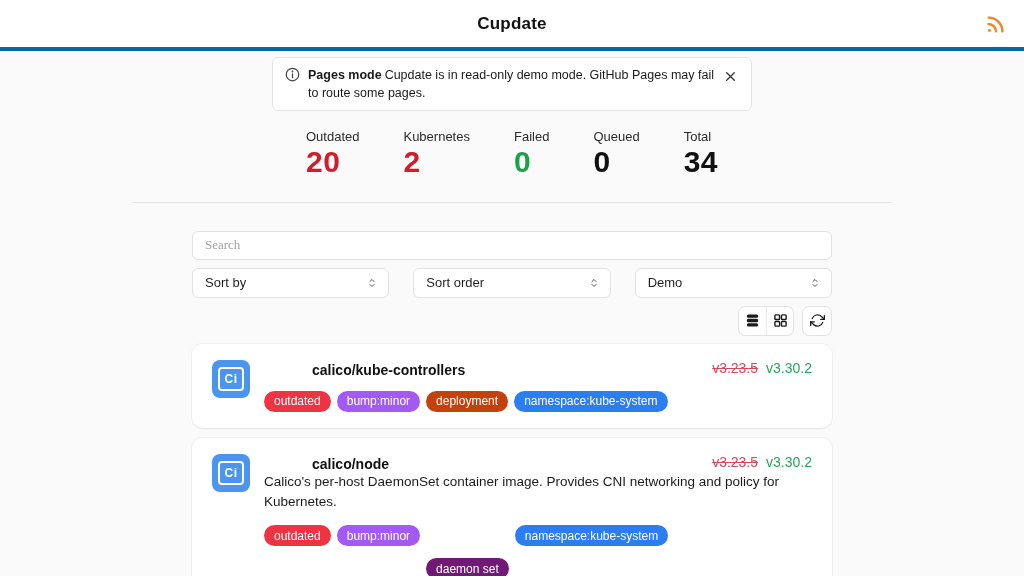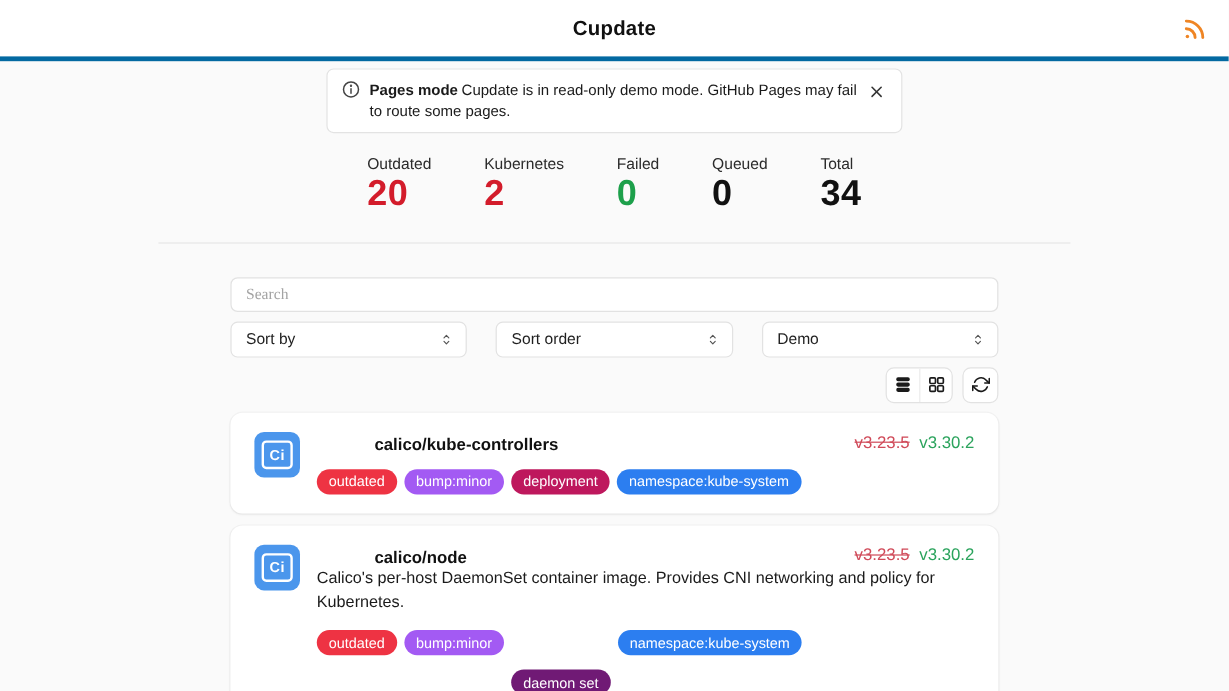--- a/index.html
+++ b/index.html
@@ -212,21 +212,21 @@
       <div class="card-top">
         <div class="card-title">calico/kube-controllers</div>
         <div class="versions">
           <span class="version-old" style="color: rgb(208, 74, 89);">v3.23.5</span>
           <span class="version-new" style="color: rgb(42, 163, 92);">v3.30.2</span>
         </div>
       </div>
       <div class="tags">
         <span class="tag" style="background: rgb(238, 51, 67);">outdated</span>
         <span class="tag" style="background: rgb(163, 90, 243);">bump:minor</span>
-        <span class="tag" style="background: #be185d;">deployment</span>
+        <span class="tag" style="background: #c2410c;">deployment</span>
         <span class="tag" style="background: rgb(44, 126, 240);">namespace:kube-system</span>
       </div>
     </div>
   </div>
 
   <div class="card">
     <div class="logo" style="background: rgb(75, 150, 236);">
       <div class="logo-inner">Ci</div>
     </div>
     <div class="card-body">

